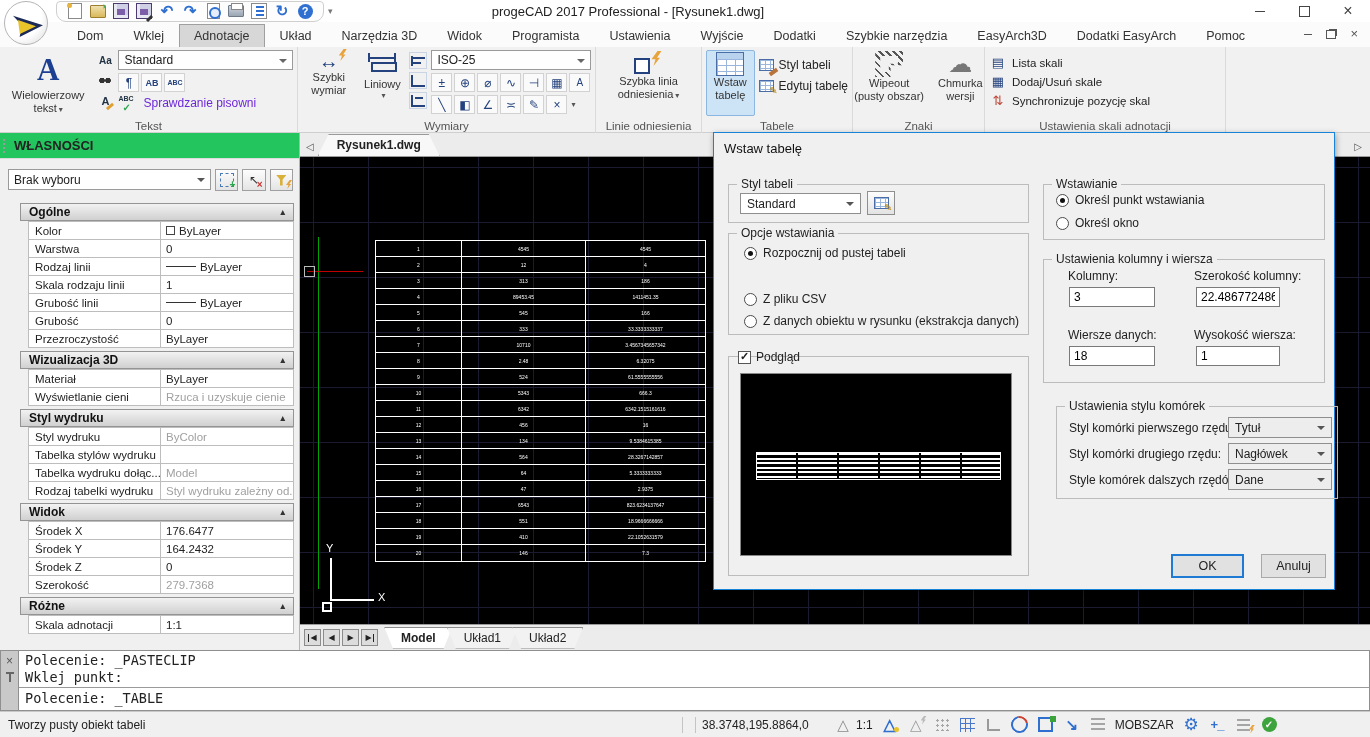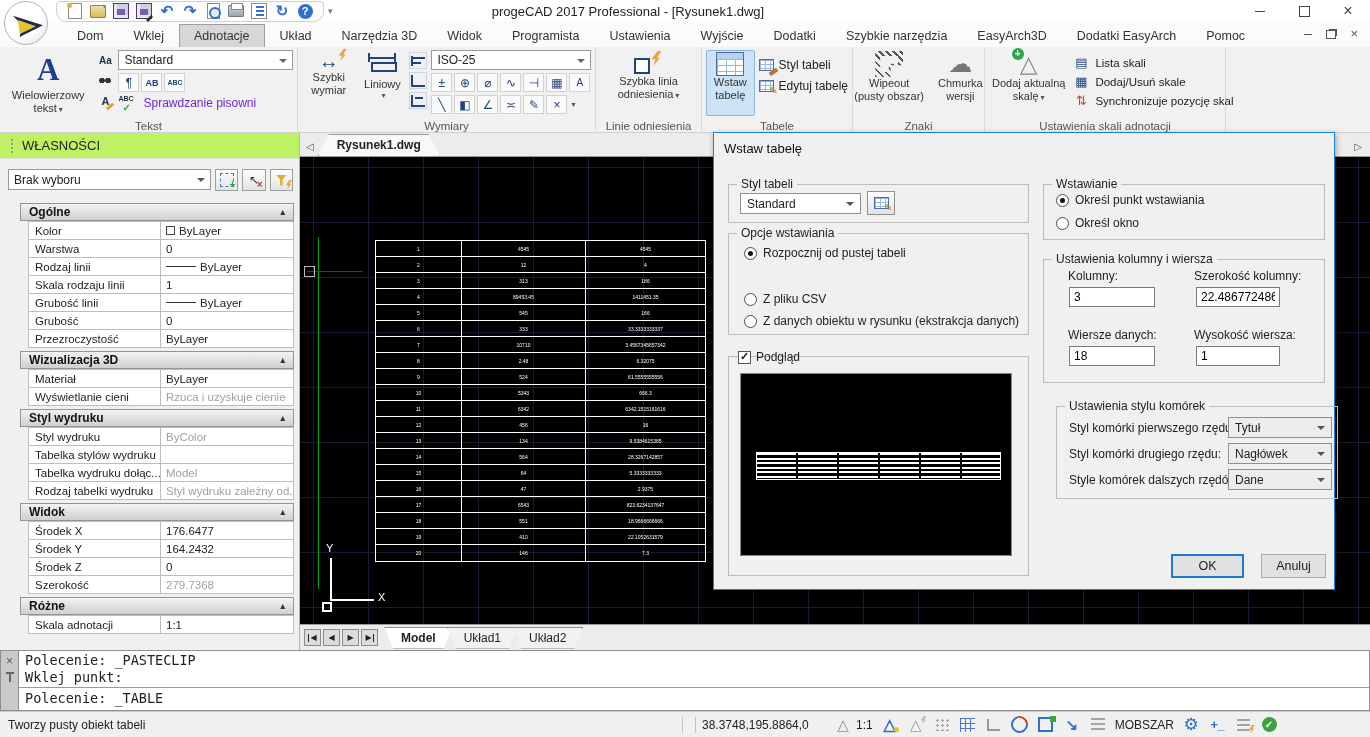--- a/index.html
+++ b/index.html
@@ -104,21 +104,21 @@
   .skrow{display:flex;align-items:center;gap:5px;font-size:11.5px;height:19px;white-space:nowrap}
   [data-name="scale-list-icon"]::after{content:"▤";color:#24427e;font-size:13px}
   [data-name="scale-add-remove-icon"]::after{content:"▦";color:#24427e;font-size:13px}
   [data-name="scale-sync-icon"]::after{content:"⇅";color:#c04a3a;font-size:13px}
 
   
   #main{position:absolute;top:133px;left:0;width:1370px;height:517px;background:#f0f0f0}
 
   
   #props{position:absolute;left:0;top:0;width:300px;height:517px;background:#f0f0f0;border-right:1px solid #b4b4b4;overflow:hidden}
-  .p-h{height:26px;background:#bef264;border-bottom:1px solid #dcdcdc;display:flex;align-items:center;font-weight:normal;font-size:13px;padding-left:10px}
+  .p-h{height:26px;background:#22c55e;border-bottom:1px solid #dcdcdc;display:flex;align-items:center;font-weight:bold;font-size:13px;padding-left:2px}
   .p-h::before{content:"";width:4px;height:16px;margin-right:8px;background-image:radial-gradient(#9a9a9a 1px,transparent 1.2px);background-size:4px 4px}
   .p-ctl{display:flex;gap:4px;padding:10px 6px 0 8px;height:34px;align-items:flex-start}
   .p-combo{position:relative;width:208px;height:21px;background:#fff;border:1px solid #9a9a9a;display:flex;align-items:center;padding:0 16px 0 5px;font-size:12px}
   .p-combo::after{content:"";position:absolute;right:5px;top:8px;border:4px solid transparent;border-top-color:#555}
   .p-btn{width:24px;height:22px;border:1px solid #9f9f9f;background:linear-gradient(#fdfdfd,#e4e4e4);display:flex;align-items:center;justify-content:center;position:relative}
   [data-name="select-add-icon"]::after{content:"+";position:absolute;right:2px;bottom:0;color:#2da44e;font-size:10px;font-weight:bold}
   [data-name="select-add-icon"]::before{content:"";width:12px;height:12px;border:1px dashed #4a7ab5}
   [data-name="deselect-icon"]::before{content:"↖";font-size:12px;color:#333}
   [data-name="deselect-icon"]::after{content:"×";position:absolute;right:2px;bottom:0;color:#c33;font-size:10px;font-weight:bold}
   [data-name="quick-select-icon"]::before{content:"";width:11px;height:11px;background:#d9b13a;clip-path:polygon(0 0,100% 0,62% 45%,62% 100%,38% 100%,38% 45%)}
@@ -407,27 +407,20 @@
           <span class="cloud-icon" data-name="revision-cloud-icon" style="height:26px;display:flex;align-items:center"></span>
           <span class="bl">Chmurka</span>
           <span class="bl">wersji</span>
         </div>
       </div>
       <div class="glabel" data-name="group-label-znaki">Znaki</div>
     </div>
 
     <div class="rgroup" style="width:241px" data-name="ribbon-group-skala">
       <div class="grow">
-        <div class="bigbtn" data-name="add-current-scale-button" style="width:86px">
-          <span class="scale-icon" data-name="add-scale-icon">
-              <span class="scale-badge" data-name="plus-badge-icon"></span>
-            </span>
-          <span class="bl">Dodaj aktualną</span>
-          <span class="bl"><span>skalę</span><span class="chev" data-name="chevron-down-icon"></span></span>
-        </div>
         <div style="display:flex;flex-direction:column;justify-content:flex-start;padding-top:3px">
           <div class="skrow" data-name="scale-list-button">
             <span class="sicon" data-name="scale-list-icon"></span>
             <span>Lista skali</span>
           </div>
           <div class="skrow" data-name="add-remove-scales-button">
             <span class="sicon" data-name="scale-add-remove-icon"></span>
             <span>Dodaj/Usuń skale</span>
           </div>
           <div class="skrow" data-name="sync-scale-positions-button">

